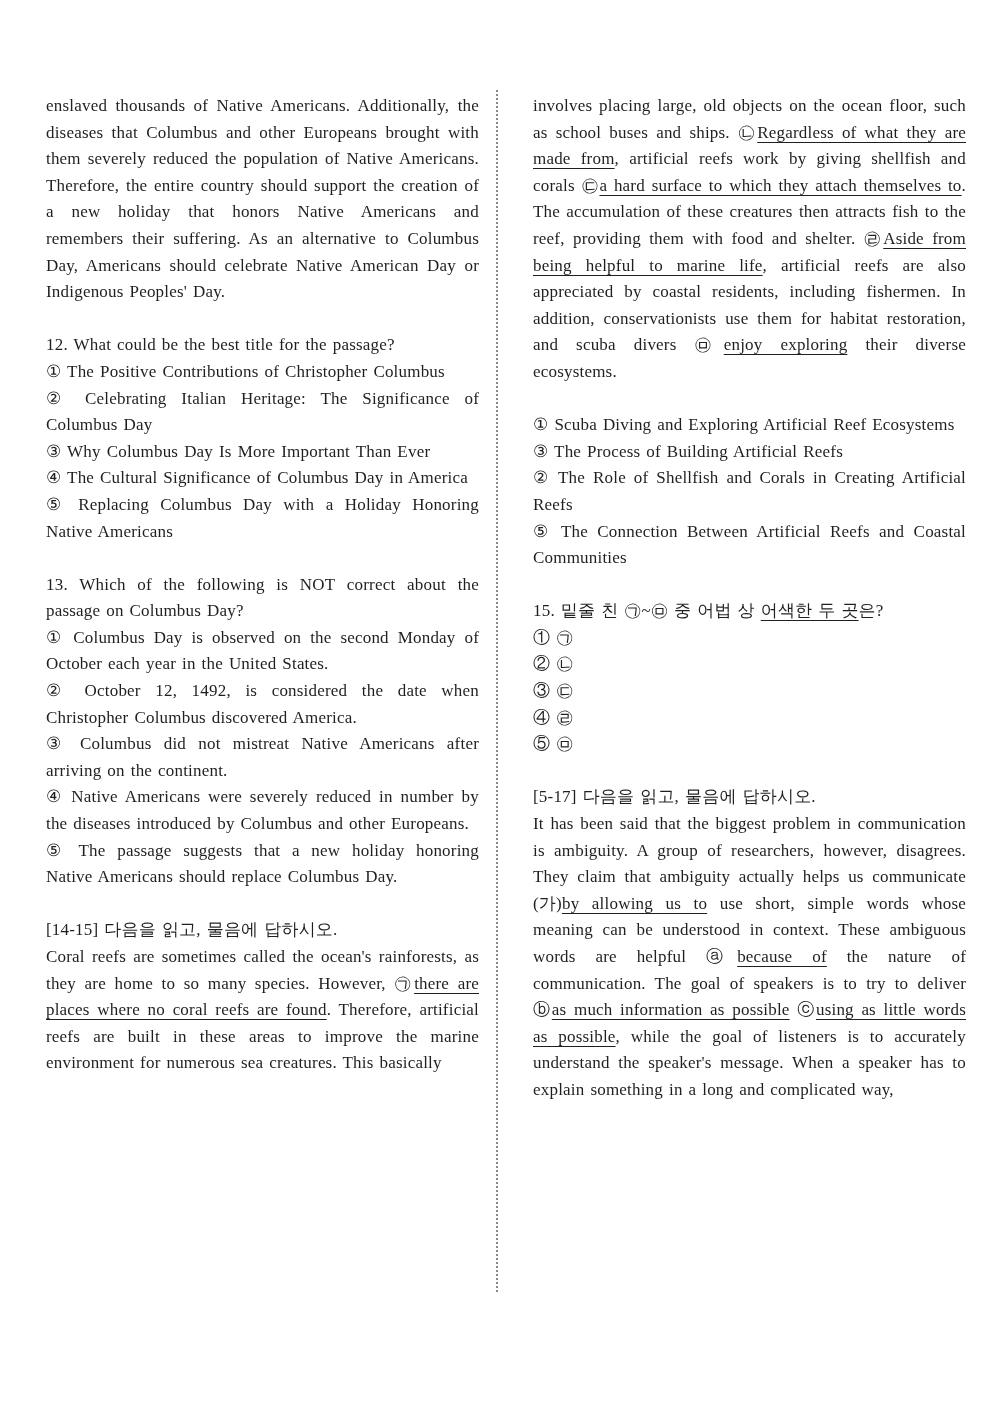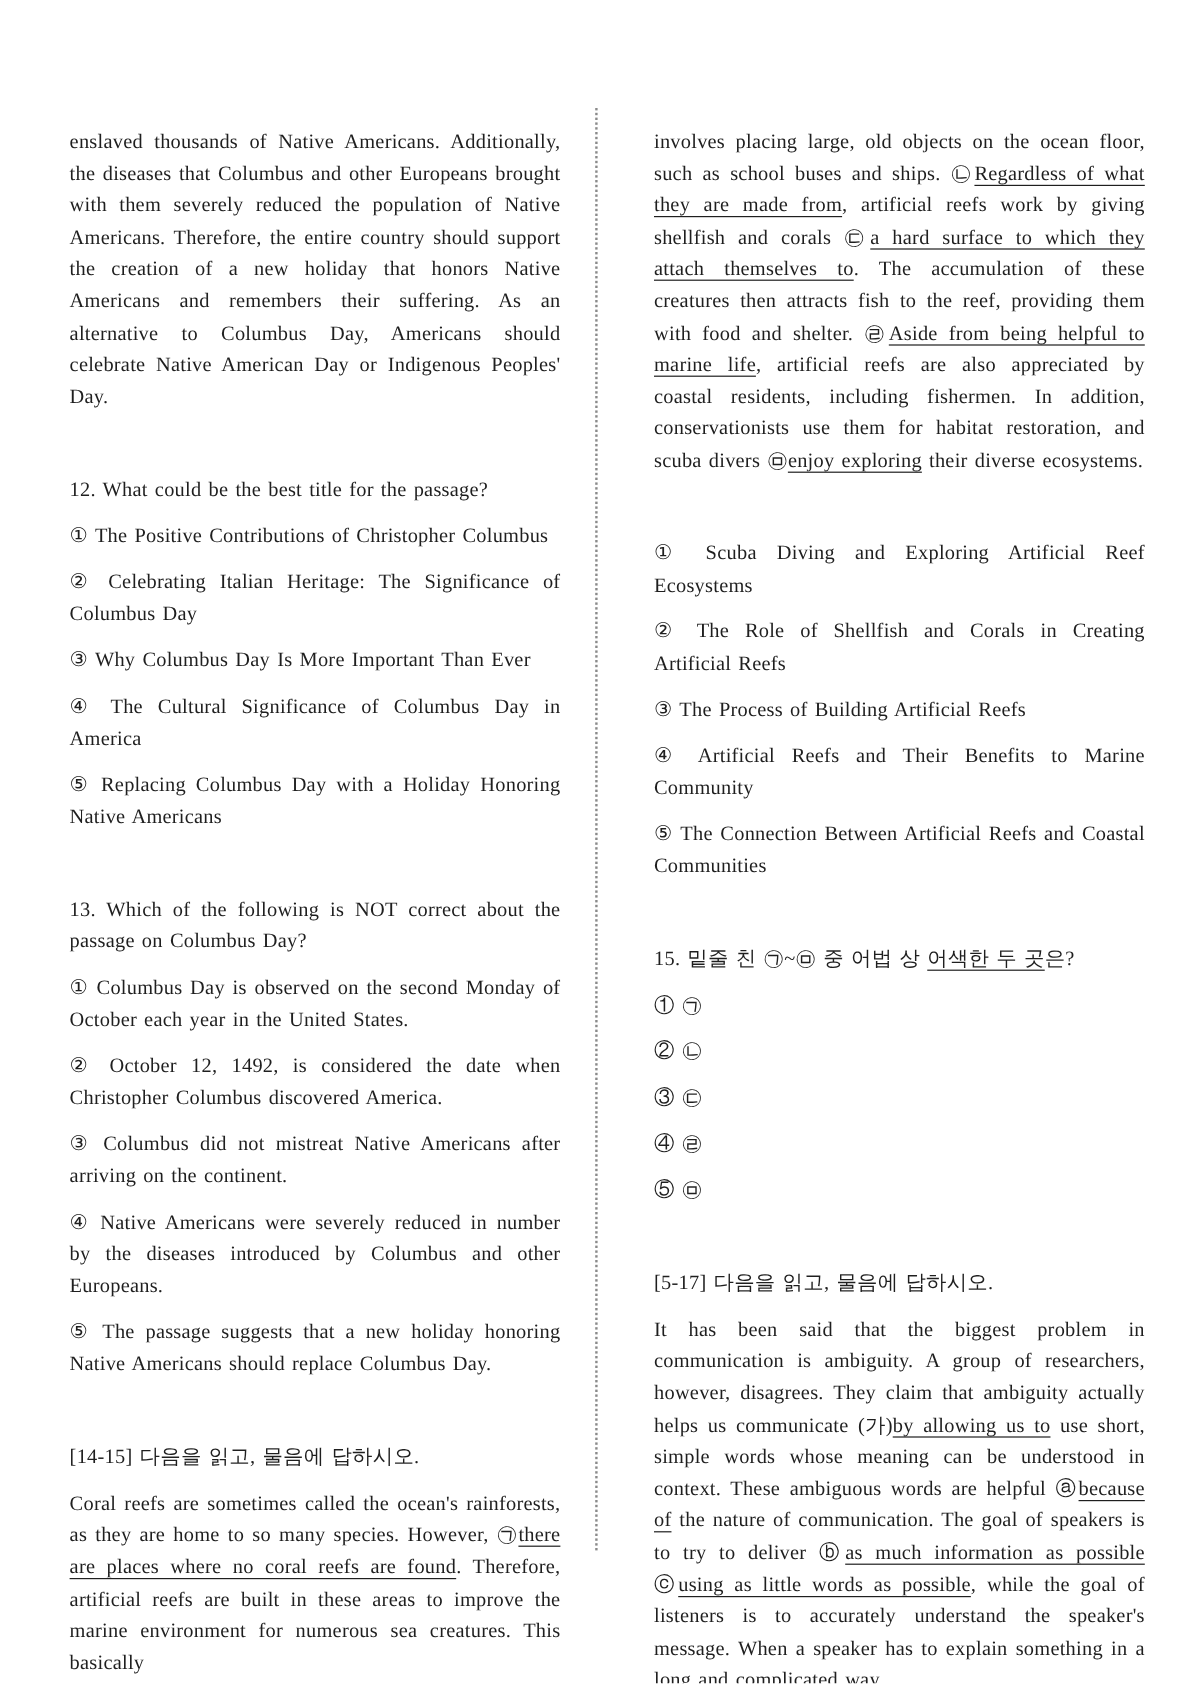--- a/index.html
+++ b/index.html
@@ -27,21 +27,21 @@
   .col-right { left: 533px; }
   .divider {
     position: absolute;
     left: 496px;
     top: 90px;
     height: 1202px;
     width: 0;
     border-left: 2px dotted #8a8a8a;
   }
   p.para {
-    margin: 12px;
+    margin: 0;
     padding: 0;
     text-align: justify;
     letter-spacing: 0.2px;
     word-spacing: 1.5px;
   }
   .spacer { height: 26.6px; }
   .u {
     text-decoration: underline;
     text-underline-offset: 4px;
     text-decoration-thickness: 1px;
@@ -70,23 +70,22 @@
       <p class="para"><span>⑤ The passage suggests that a new holiday honoring Native Americans should replace Columbus Day.</span></p>
       <div class="spacer"></div>
       <p class="para"><span>[14-15] 다음을 읽고, 물음에 답하시오.</span></p>
       <p class="para"><span>Coral reefs are sometimes called the ocean's rainforests, as they are home to so many species. However, ㉠</span><span class="u">there are places where no coral reefs are found</span><span>. Therefore, artificial reefs are built in these areas to improve the marine environment for numerous sea creatures. This basically</span></p>
     </div>
   <div class="divider"></div>
   <div class="column col-right" id="col-right">
       <p class="para"><span>involves placing large, old objects on the ocean floor, such as school buses and ships. ㉡</span><span class="u">Regardless of what they are made from</span><span>, artificial reefs work by giving shellfish and corals ㉢</span><span class="u">a hard surface to which they attach themselves to</span><span>. The accumulation of these creatures then attracts fish to the reef, providing them with food and shelter. ㉣</span><span class="u">Aside from being helpful to marine life</span><span>, artificial reefs are also appreciated by coastal residents, including fishermen. In addition, conservationists use them for habitat restoration, and scuba divers ㉤</span><span class="u">enjoy exploring</span><span> their diverse ecosystems.</span></p>
       <div class="spacer"></div>
       <p class="para"><span>① Scuba Diving and Exploring Artificial Reef Ecosystems</span></p>
+      <p class="para"><span>③ The Process of Building Artificial Reefs</span></p>
       <p class="para"><span>② The Role of Shellfish and Corals in Creating Artificial Reefs</span></p>
-      <p class="para"><span>③ The Process of Building Artificial Reefs</span></p>
-      <p class="para"><span>④ Artificial Reefs and Their Benefits to Marine Community</span></p>
       <p class="para"><span>⑤ The Connection Between Artificial Reefs and Coastal Communities</span></p>
       <div class="spacer"></div>
       <p class="para"><span>15. 밑줄 친 ㉠~㉤ 중 어법 상 </span><span class="u b">어색한 두 곳</span><span>은?</span></p>
       <p class="para"><span>① ㉠</span></p>
       <p class="para"><span>② ㉡</span></p>
       <p class="para"><span>③ ㉢</span></p>
       <p class="para"><span>④ ㉣</span></p>
       <p class="para"><span>⑤ ㉤</span></p>
       <div class="spacer"></div>
       <p class="para"><span>[5-17] 다음을 읽고, 물음에 답하시오.</span></p>

